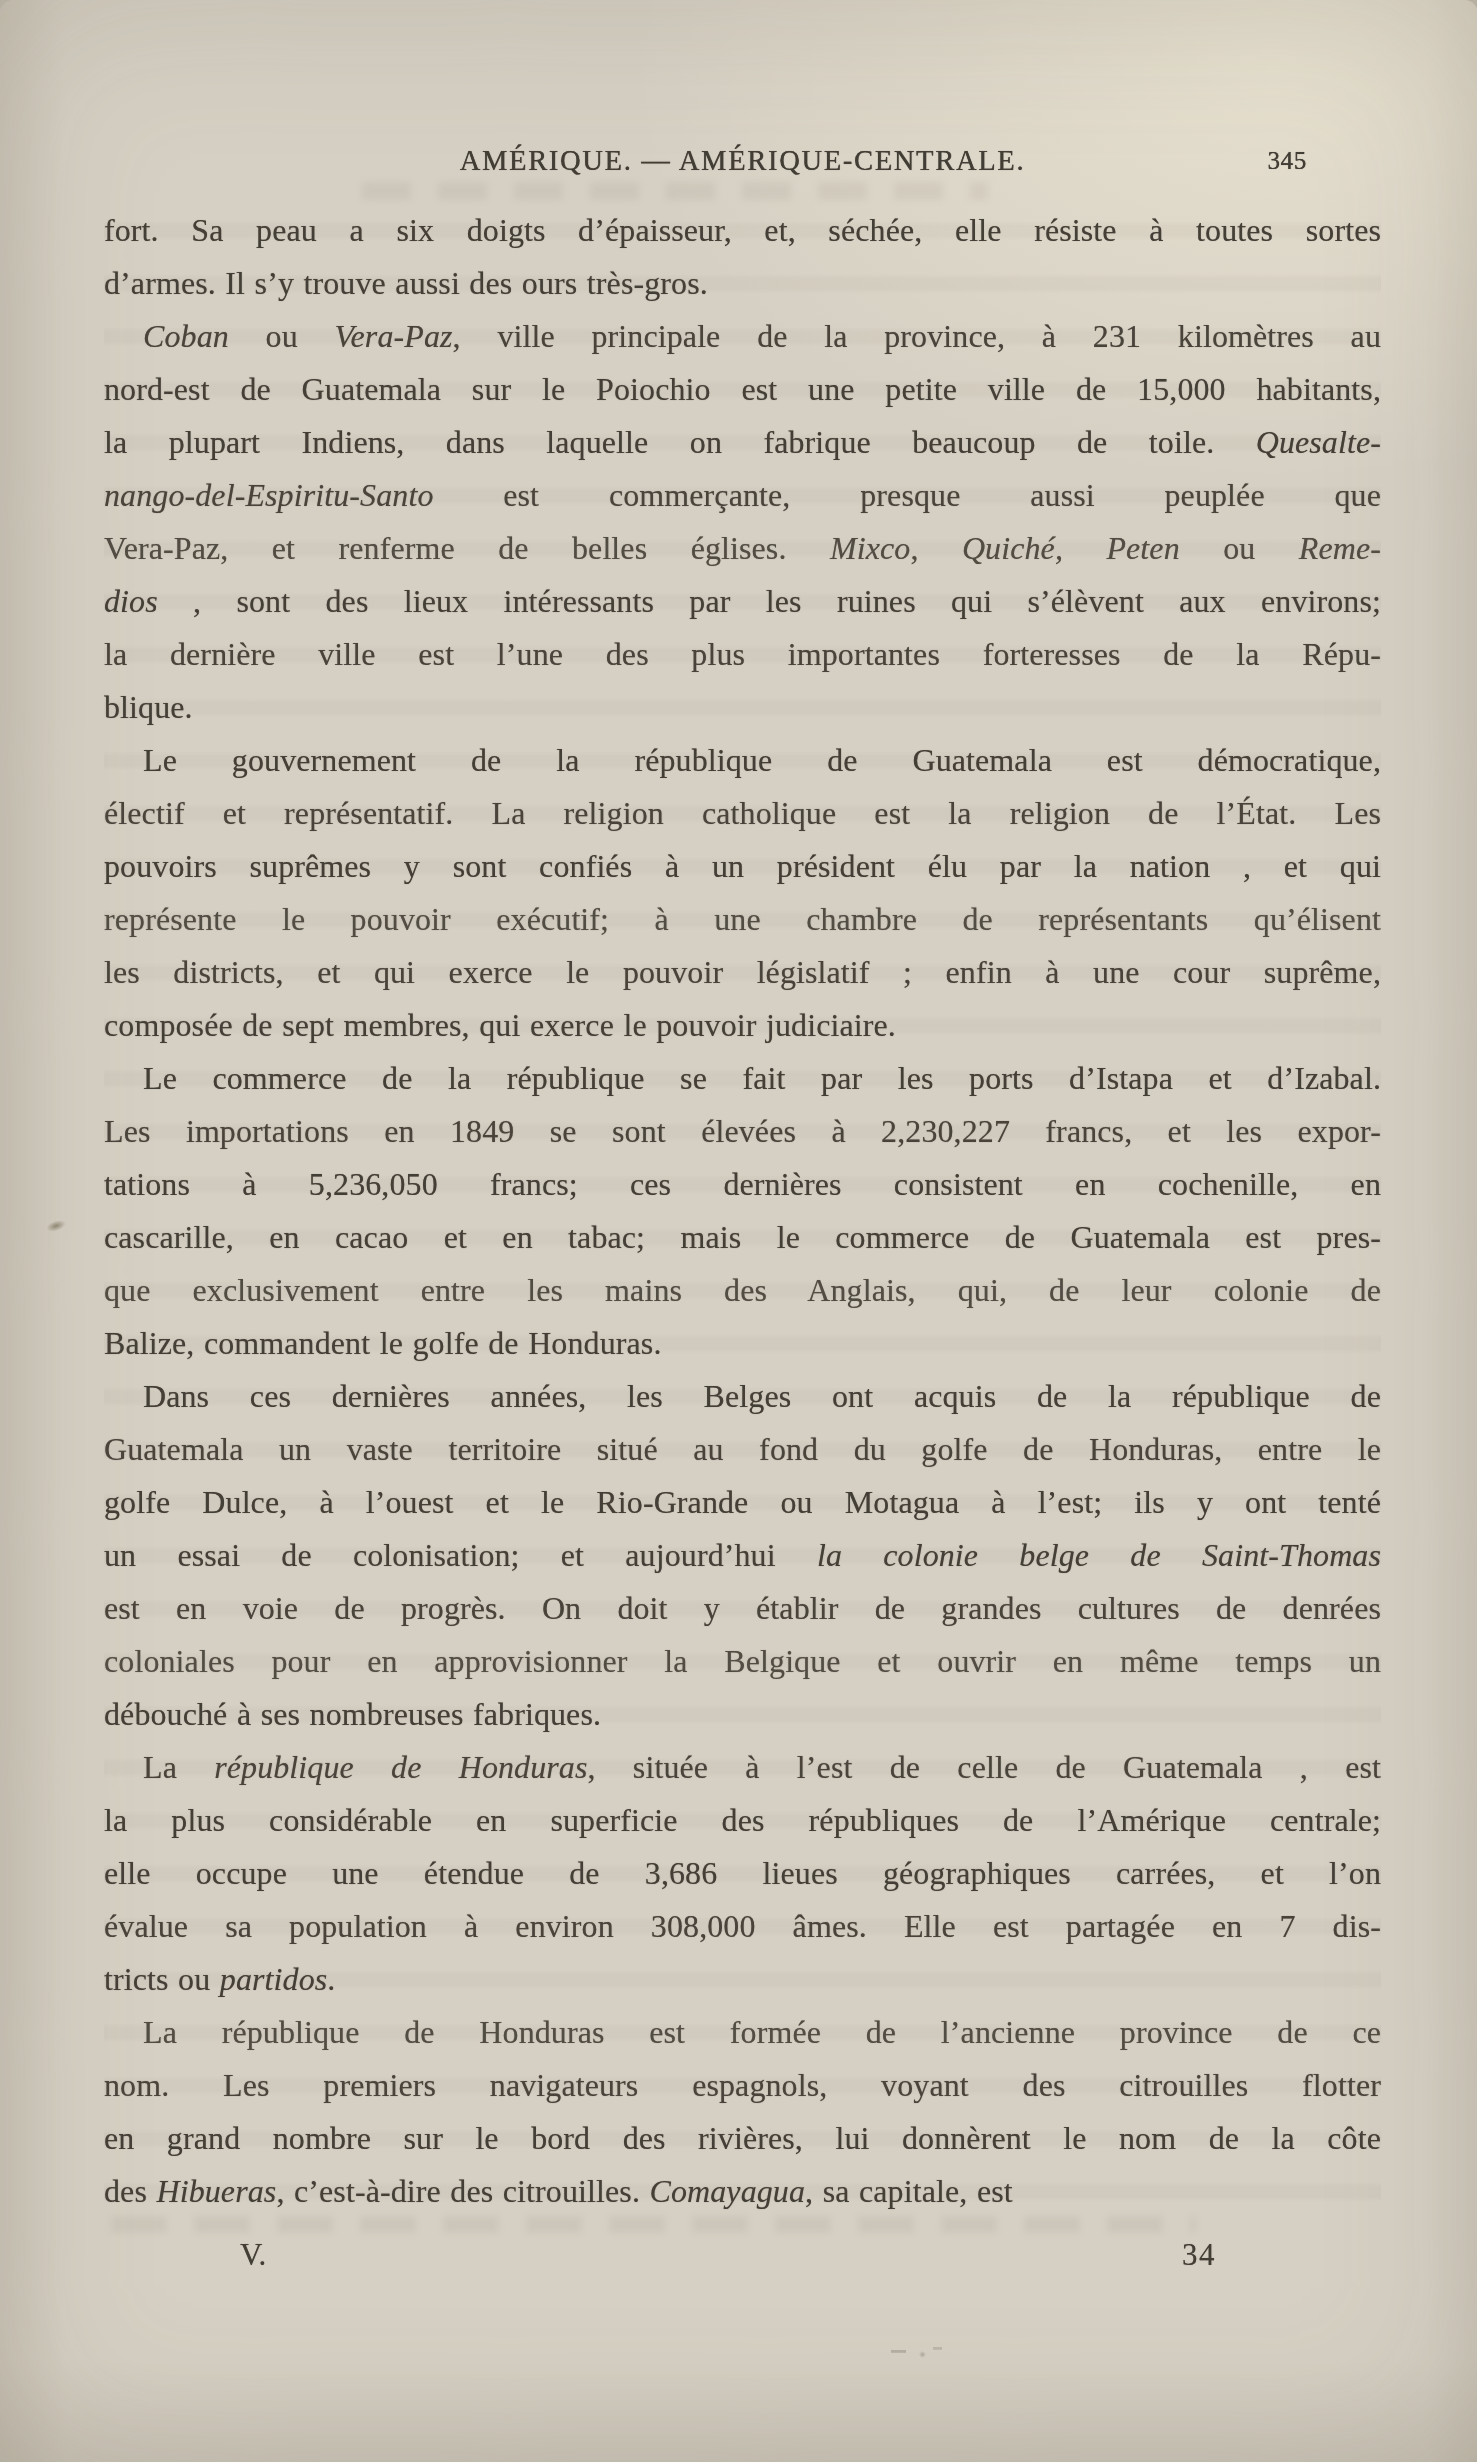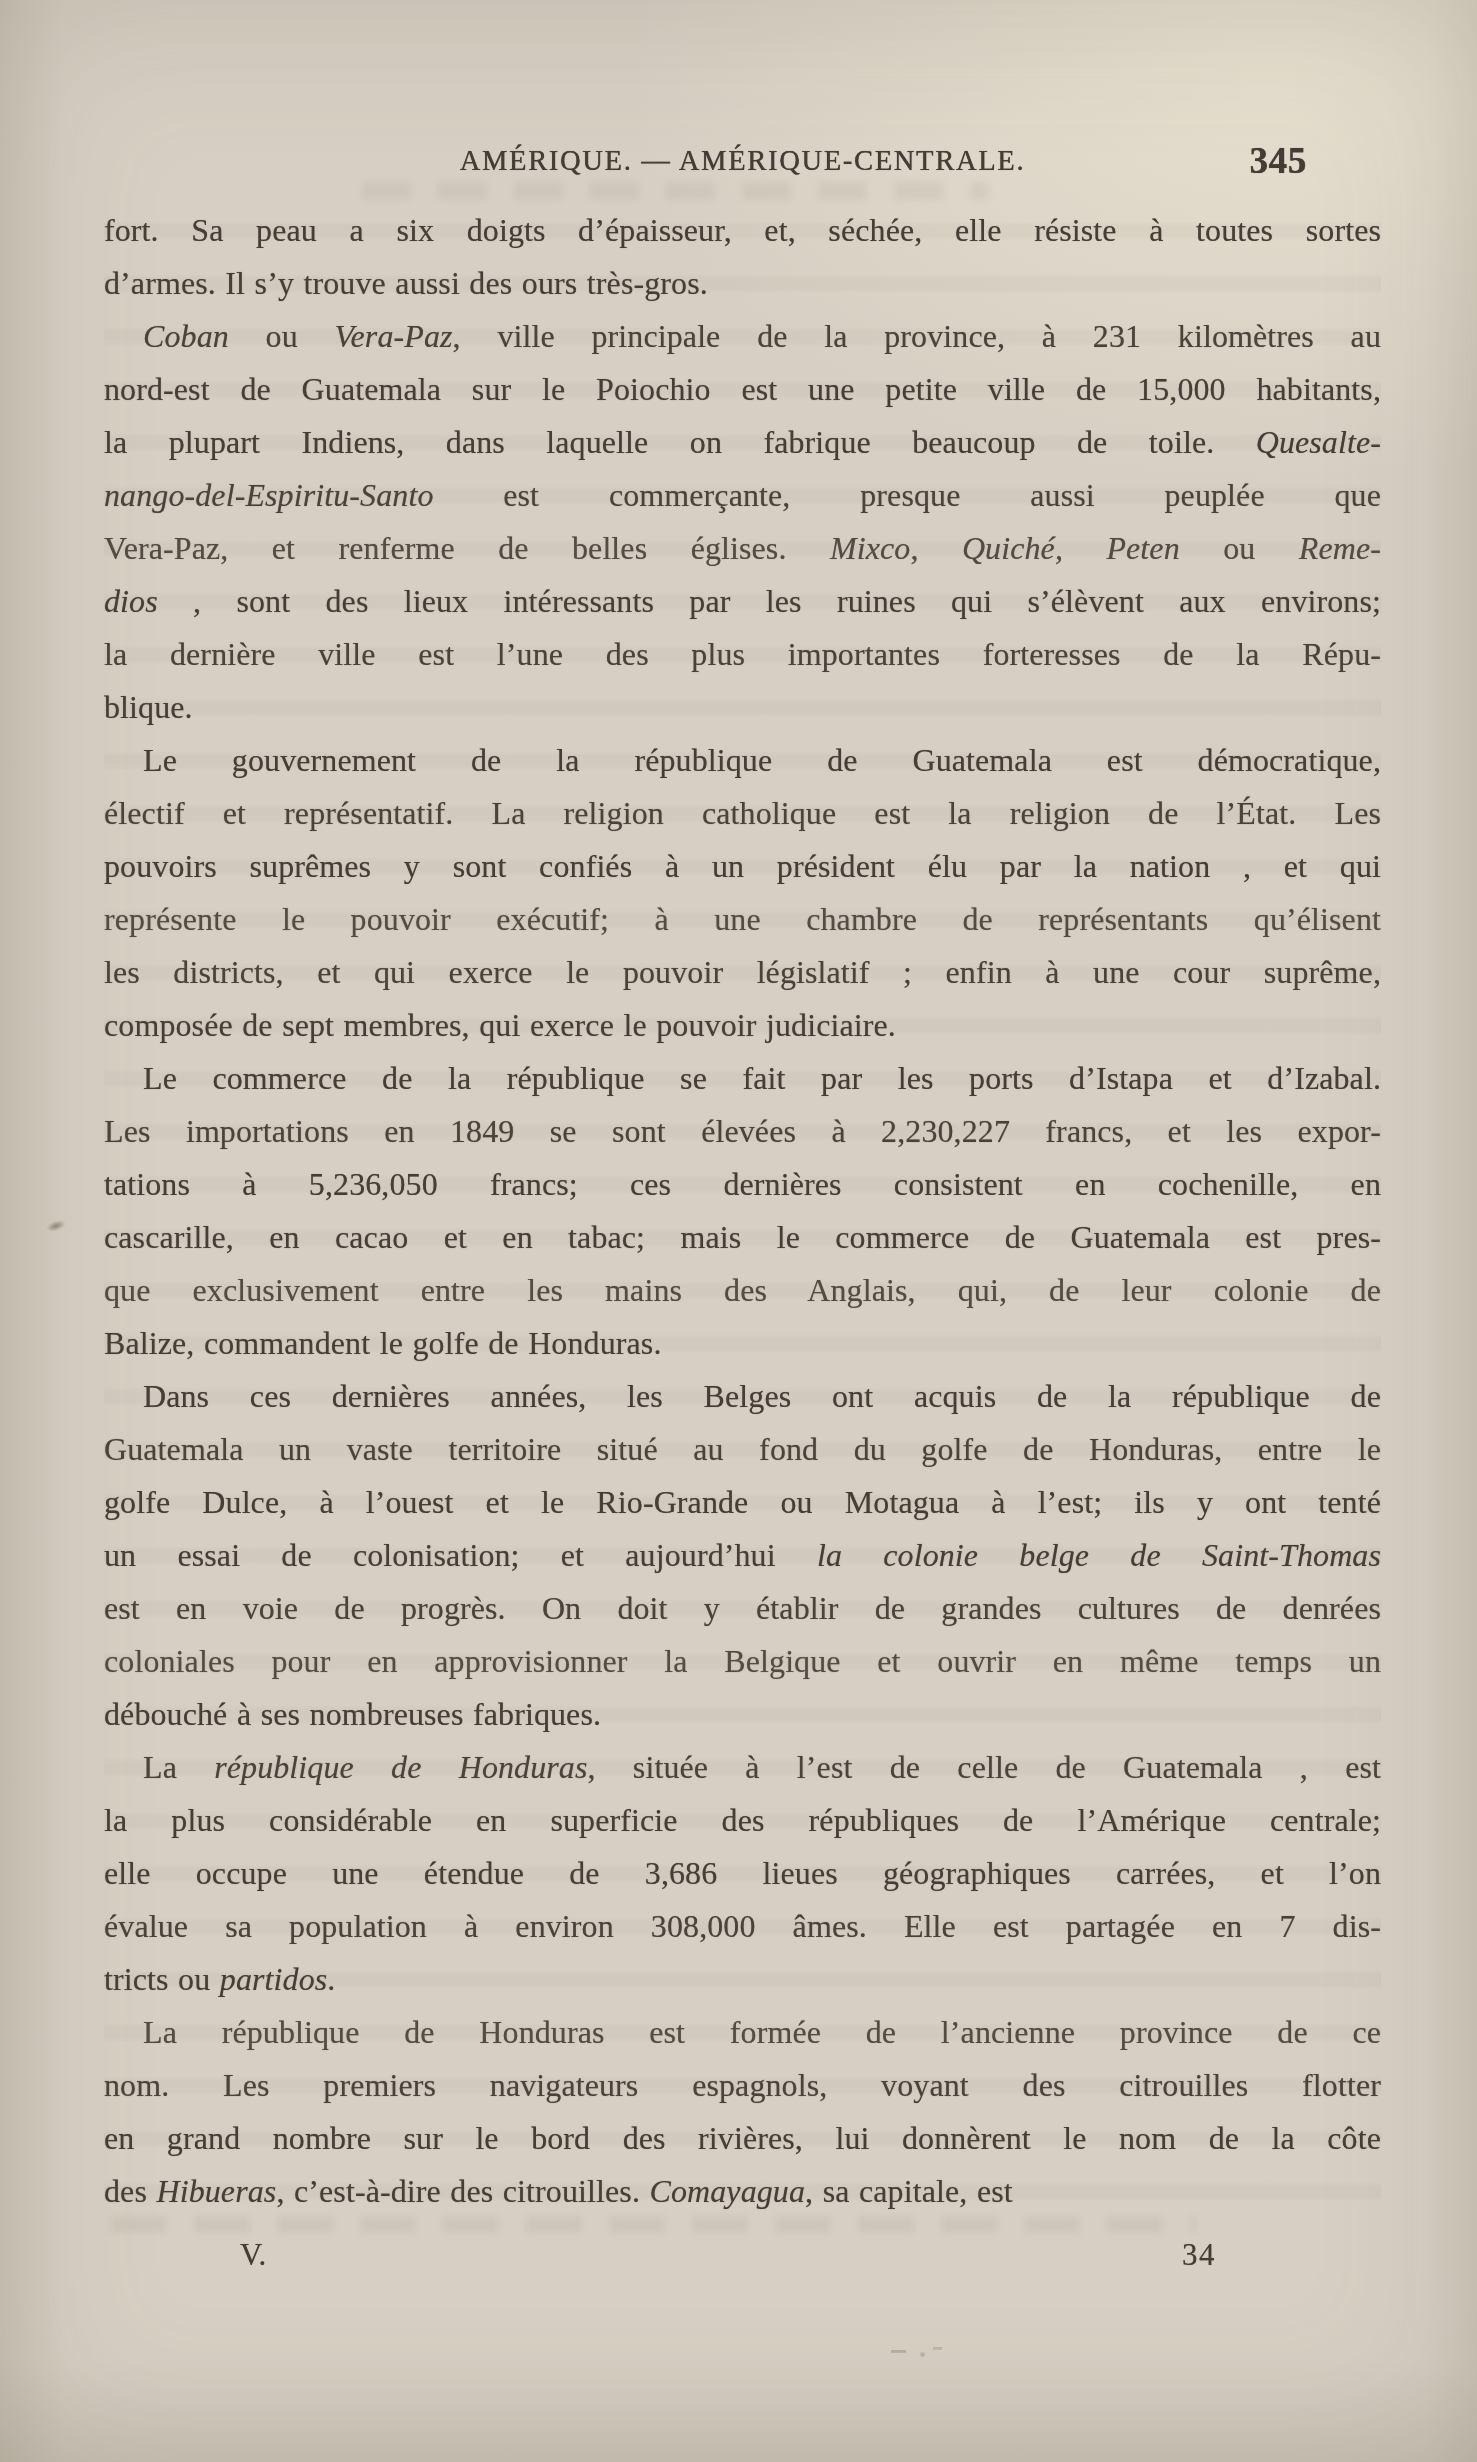--- a/index.html
+++ b/index.html
@@ -19,21 +19,21 @@
   }
   
   .running-head{
     position:absolute;top:143px;left:104px;width:1277px;
     text-align:center;font-size:28.5px;line-height:36px;letter-spacing:1.7px;
     filter:blur(0.2px);
     text-shadow:0 0 0.7px rgba(62,57,48,.85), 0.4px 0.4px 0.6px rgba(62,57,48,.4);
   }
   .page-number{
     position:absolute;right:74px;top:0px;
-    font-size:37px;letter-spacing:0.7px;font-weight:bold;
+    font-size:25px;letter-spacing:0.7px;
   }
   
   .text-block{
     position:absolute;left:104px;top:204px;width:1277px;
     font-size:32px;word-spacing:1.4px;letter-spacing:0.1px;
     filter:blur(0.2px);
     text-shadow:0 0 0.8px rgba(66,60,50,.6);
   }
   .text-block::after{
     content:"";position:absolute;inset:-14px 0 0 0;pointer-events:none;
@@ -73,21 +73,21 @@
     background:
       radial-gradient(closest-side, rgba(90,84,72,.55), rgba(90,84,72,0)) 28px 4.9px/7px 7px no-repeat,
       linear-gradient(rgba(90,84,72,.45), rgba(90,84,72,.45)) 0px 3.5px/15.3px 2.8px no-repeat,
       linear-gradient(rgba(90,84,72,.35), rgba(90,84,72,.35)) 42px 0.7px/9.7px 2.8px no-repeat;
     filter:blur(0.6px);
   }
 </style>
 </head>
 <body>
 
-<div class="page" style="background-color: rgb(214, 208, 196); color: rgb(66, 61, 53);">
+<div class="page" style="background-color: rgb(214, 208, 196); color: rgb(66, 61, 53); border-radius: 14px;">
 
   <div class="running-head">
     <span>AMÉRIQUE. — AMÉRIQUE-CENTRALE.</span>
     <span class="page-number">345</span>
   </div>
 
   <div class="ghost ghost-head"></div>
 
   <div class="text-block">
       <div class="line just"><span>fort. Sa peau a six doigts d’épaisseur, et, séchée, elle résiste à toutes sortes</span></div>

